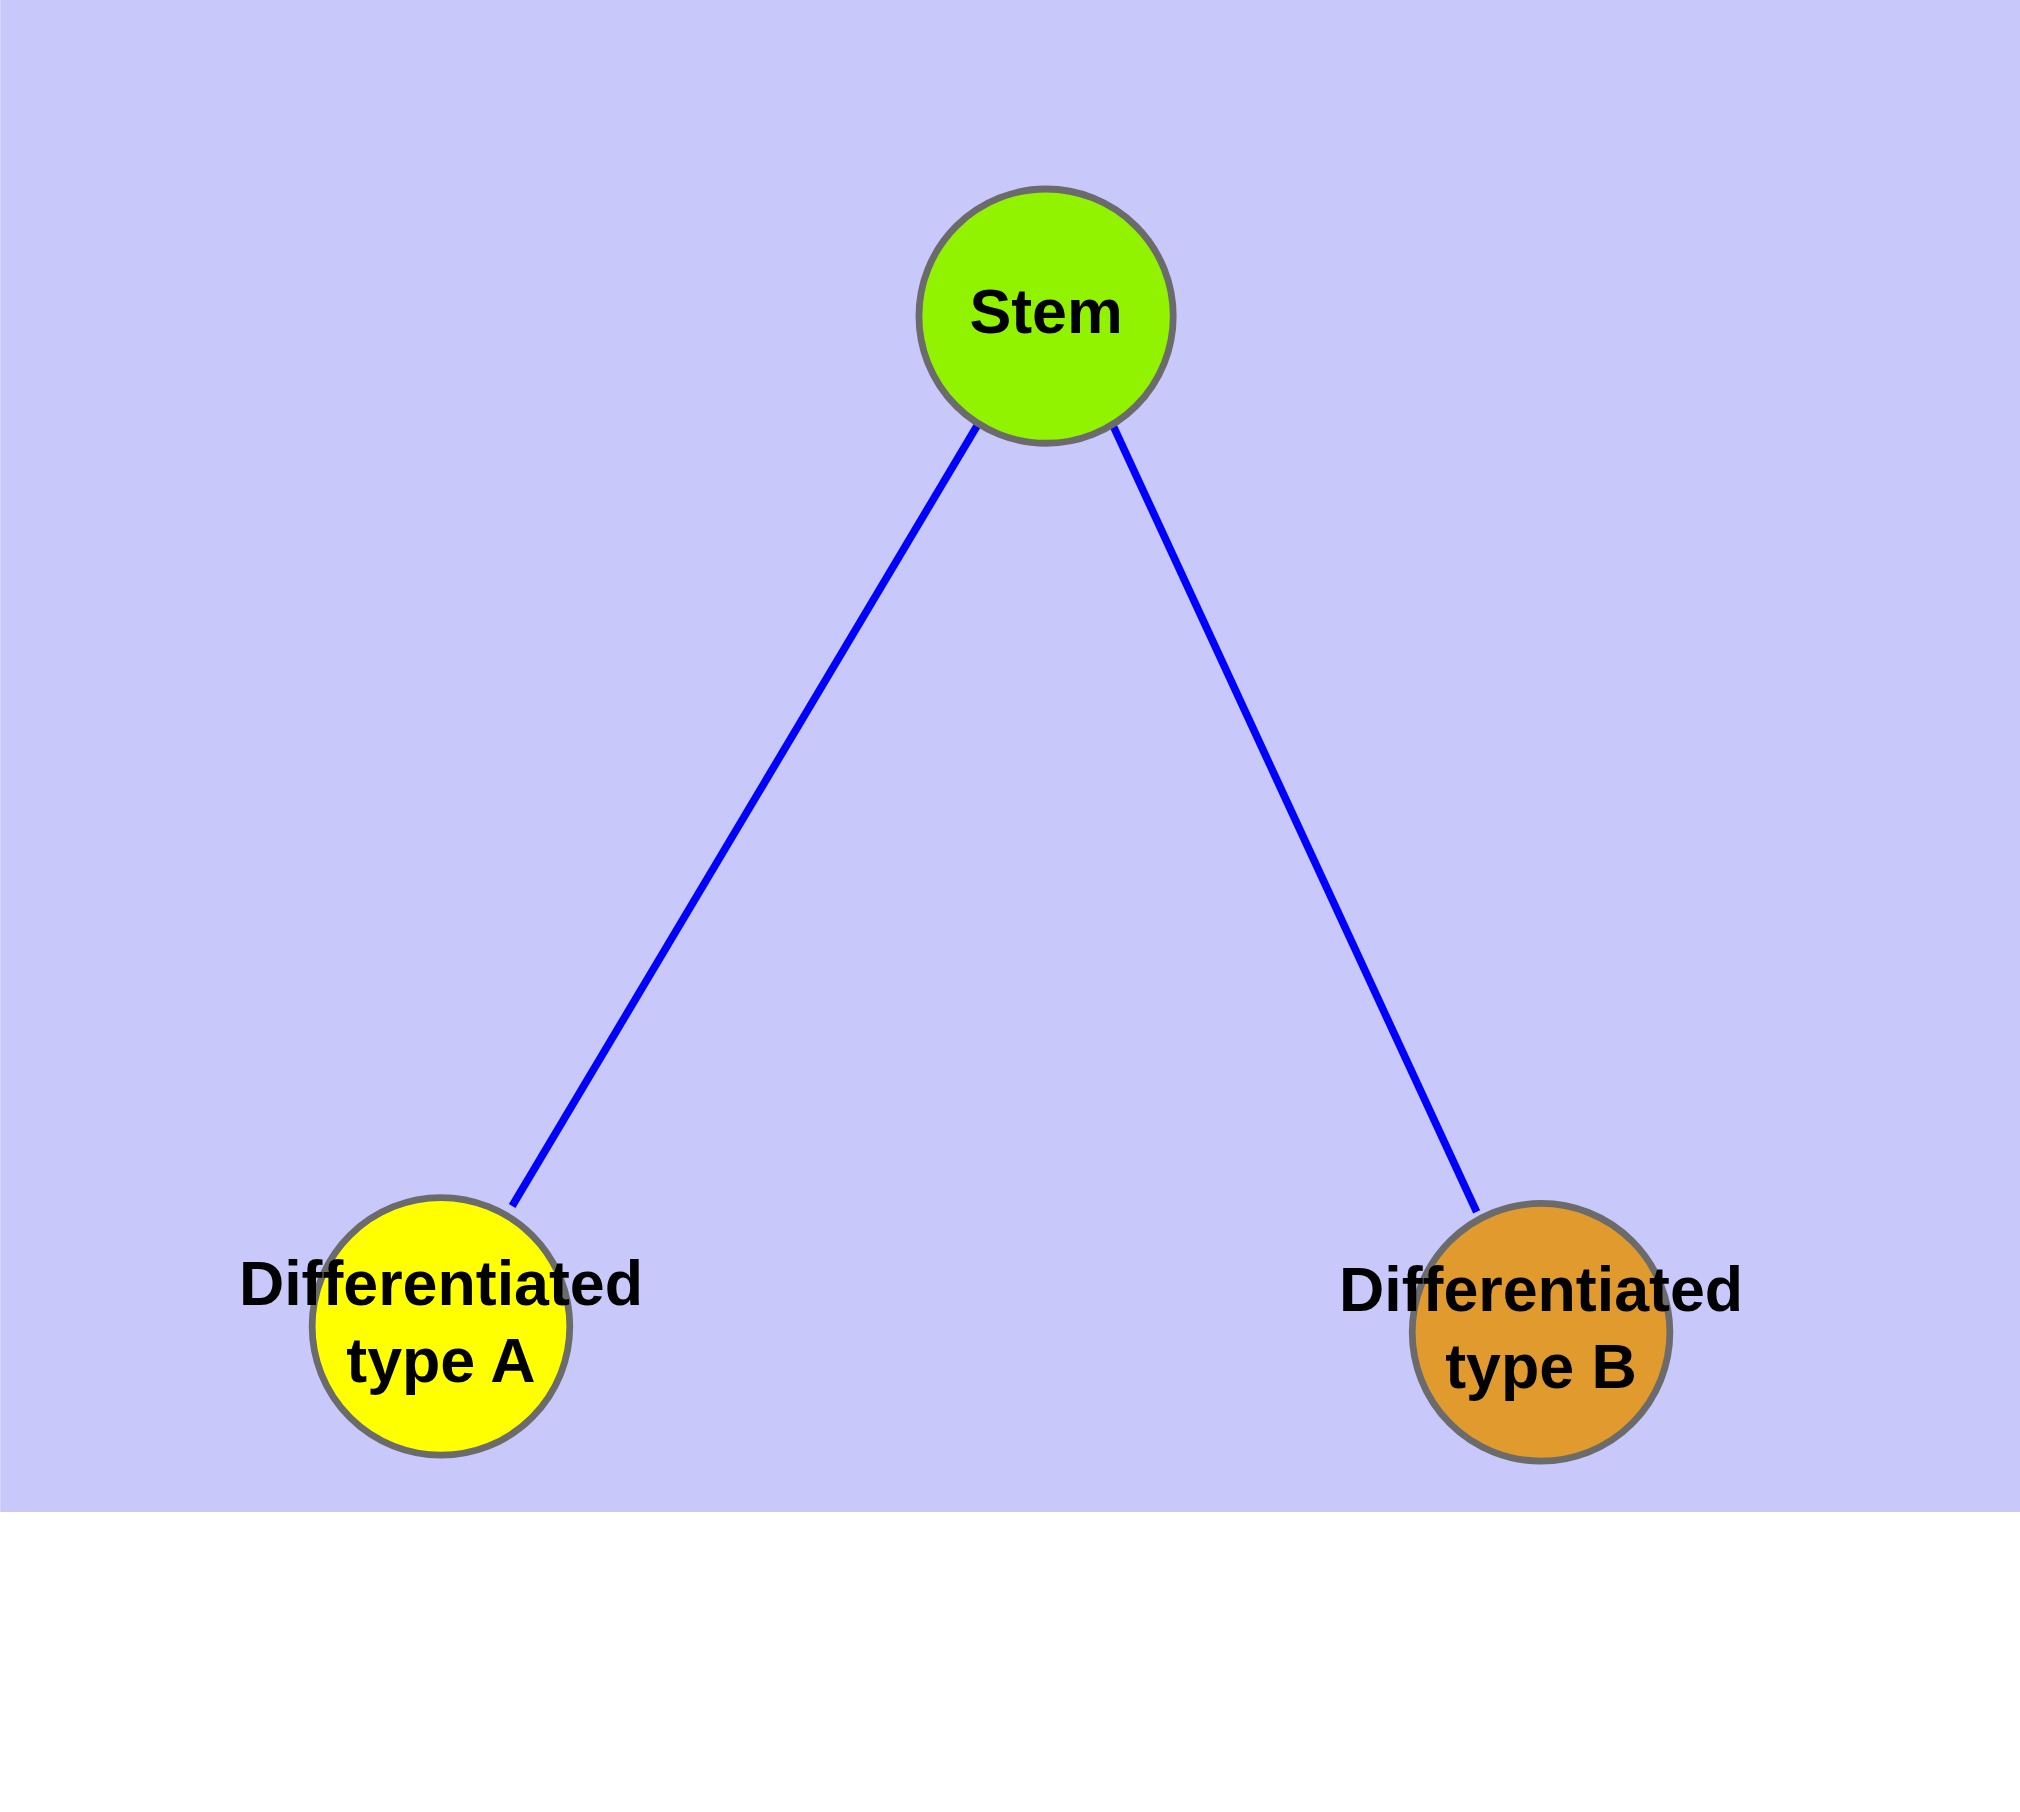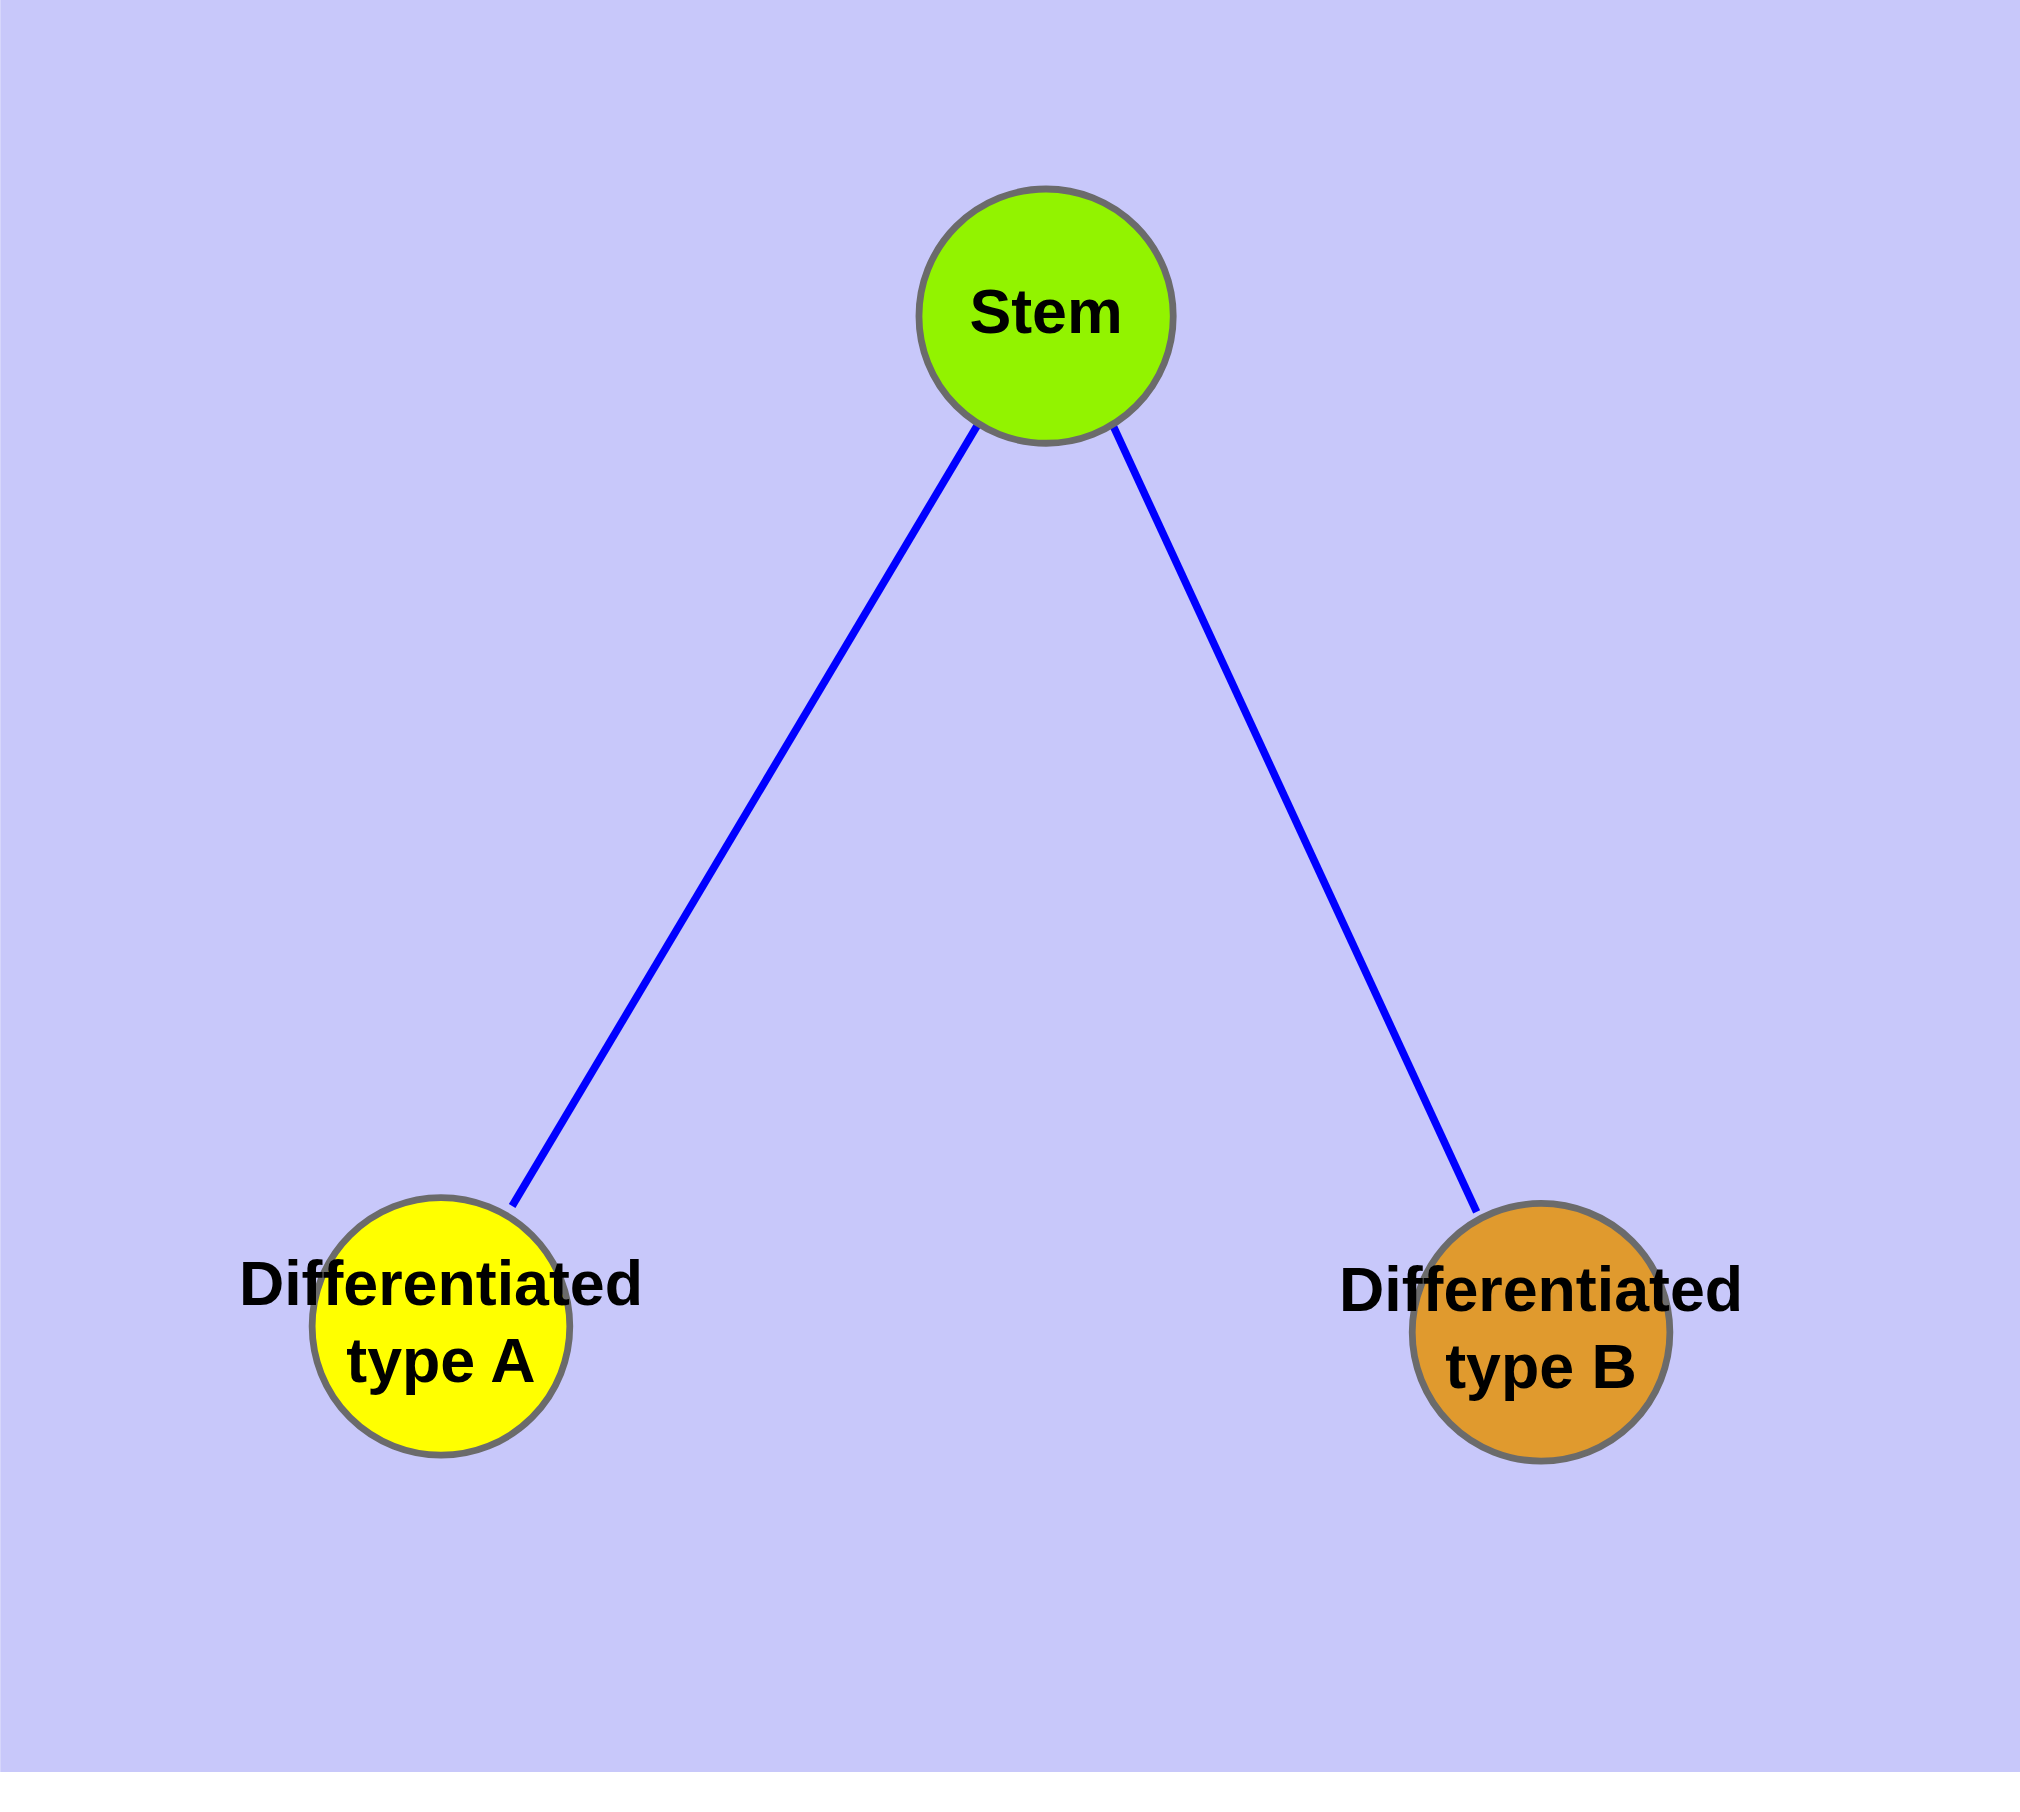--- a/index.html
+++ b/index.html
@@ -4,21 +4,21 @@
 <title>Cell differentiation graph</title>
 <style>
   html, body {
     margin: 0;
     padding: 0;
     background: #ffffff;
   }
   #stage {
     position: relative;
     width: 2021px;
-    height: 1772px;
+    height: 1512px;
     overflow: hidden;
     font-family: "Liberation Sans", "DejaVu Sans", sans-serif;
   }
   #canvas {
     position: absolute;
     inset: 0;
     width: 2021px;
     height: 1812px;
     display: block;
   }

